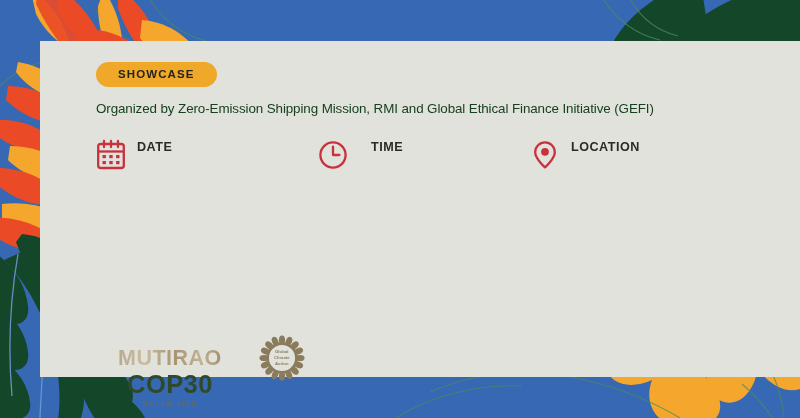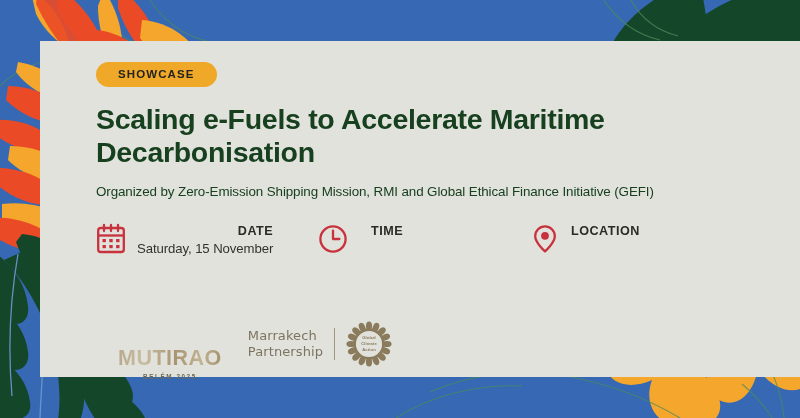--- a/index.html
+++ b/index.html
@@ -295,21 +295,20 @@
       <path d="M742 384 C 756 396, 766 408, 772 418"></path>
     </g>
   </svg>
 
   <div id="card"></div>
 
   <div id="content">
 
     <div id="showcase-badge">SHOWCASE</div>
 
-    <h1 id="event-title">Scaling e-Fuels to Accelerate Maritime Decarbonisation</h1>
 
     <p id="organizer">Organized by Zero-Emission Shipping Mission, RMI and Global Ethical Finance Initiative (GEFI)</p>
 
     <div id="info-row">
 
       <div class="info-item date">
         <svg class="info-icon" viewBox="0 0 30 32" aria-hidden="true">
           <rect x="2.2" y="5" width="25.6" height="24" rx="2.6" fill="none" stroke="#c8323c" stroke-width="2.3"></rect>
           <path d="M2.2 12.5 H27.8" stroke="#c8323c" stroke-width="2.3"></path>
           <path d="M8 2 V8 M15 2 V8 M22 2 V8" stroke="#c8323c" stroke-width="2.3" stroke-linecap="round"></path>
@@ -317,21 +316,20 @@
             <rect x="6.5" y="16" width="3.4" height="3.2"></rect>
             <rect x="13.3" y="16" width="3.4" height="3.2"></rect>
             <rect x="20.1" y="16" width="3.4" height="3.2"></rect>
             <rect x="6.5" y="22" width="3.4" height="3.2"></rect>
             <rect x="13.3" y="22" width="3.4" height="3.2"></rect>
             <rect x="20.1" y="22" width="3.4" height="3.2"></rect>
           </g>
         </svg>
         <div class="info-text">
           <div class="info-label">DATE</div>
-          <div class="info-value">Saturday, 15 November</div>
         </div>
       </div>
 
       <div class="info-item time">
         <svg class="info-icon" viewBox="0 0 30 32" aria-hidden="true">
           <circle cx="15" cy="16" r="12.6" fill="none" stroke="#c8323c" stroke-width="2.3"></circle>
           <path d="M15 7.6 V16 H21.4" fill="none" stroke="#c8323c" stroke-width="2.3" stroke-linecap="round" stroke-linejoin="round"></path>
         </svg>
         <div class="info-text">
           <div class="info-label">TIME</div>
@@ -349,28 +347,25 @@
         </div>
       </div>
 
     </div>
   </div>
 
   <div id="logo-row">
 
     <div id="cop-logo">
       <div id="cop-mutirao">MUTIRÃO</div>
+      <div id="cop-30">COP30</div>
       <div id="cop-belem">BELÉM 2025</div>
     </div>
 
     <div id="marrakech-logo">
-      <div id="marrakech-text">
-        <div>Marrakech</div>
-        <div>Partnership</div>
-      </div>
       <div id="gca-emblem">
         <svg viewBox="0 0 46 46" width="46" height="46" aria-hidden="true">
           <g fill="#8a7b5c">
             <g transform="translate(23,23)">
               <g>
                   <ellipse cx="0" cy="-18" rx="3.1" ry="4.6"></ellipse>
                 </g>
               <g transform="rotate(22.5)">
                   <ellipse cx="0" cy="-18" rx="3.1" ry="4.6"></ellipse>
                 </g>

